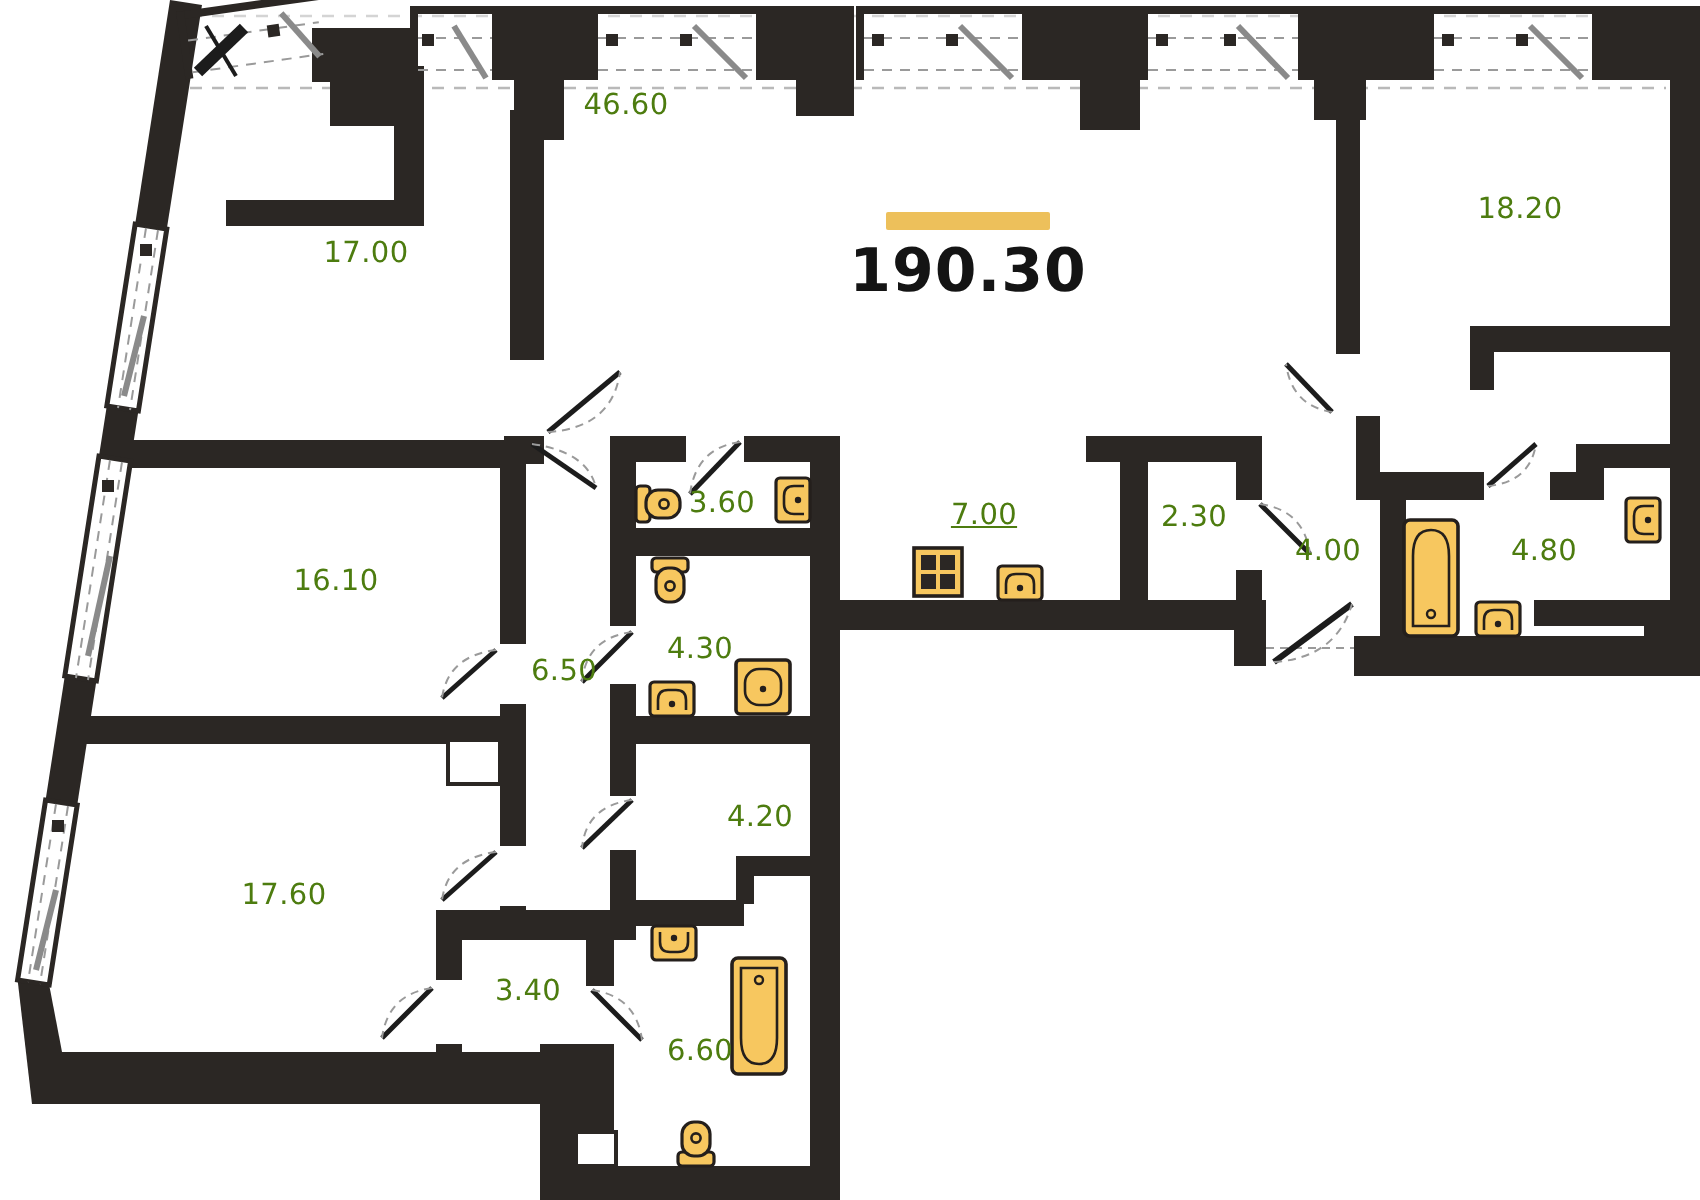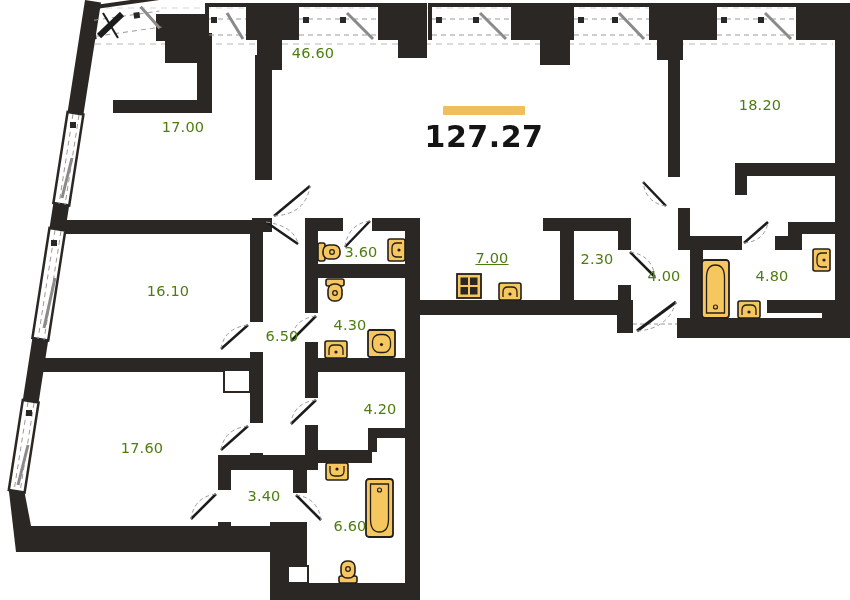--- a/index.html
+++ b/index.html
@@ -298,21 +298,21 @@
     <use href="#fx-tub" transform="translate(729,318) rotate(180)"></use>
     <use href="#fx-sink" transform="translate(738,301)"></use>
     <use href="#fx-sink" transform="translate(813,271) rotate(-90)"></use>
     <use href="#fx-sink" transform="translate(348,480) rotate(180)"></use>
     <use href="#fx-tub" transform="translate(366,479)"></use>
     <use href="#fx-toilet" transform="translate(358,583) rotate(180)"></use>
   </g>
 </svg>
 
   <div class="total-bar" style="left: 443px; top: 106px; background: rgb(237, 192, 91);"></div>
-  <div class="total-label" style="left:484px;top:136px;">127.27</div>
+  <div class="total-label" style="left:484px;top:136px;">190.30</div>
 
   <div class="room-label" style="left:183px;top:127px;">17.00</div>
   <div class="room-label" style="left:313px;top:53px;">46.60</div>
   <div class="room-label" style="left:760px;top:105px;">18.20</div>
   <div class="room-label" style="left:168px;top:291px;">16.10</div>
   <div class="room-label" style="left:282px;top:336px;text-align:center;">6.50</div>
   <div class="room-label" style="left:361px;top:252px;">3.60</div>
   <div class="room-label" style="left:492px;top:258px;text-decoration:underline;">7.00</div>
   <div class="room-label" style="left:597px;top:259px;text-align:right;">2.30</div>
   <div class="room-label" style="left:664px;top:276px;">4.00</div>

